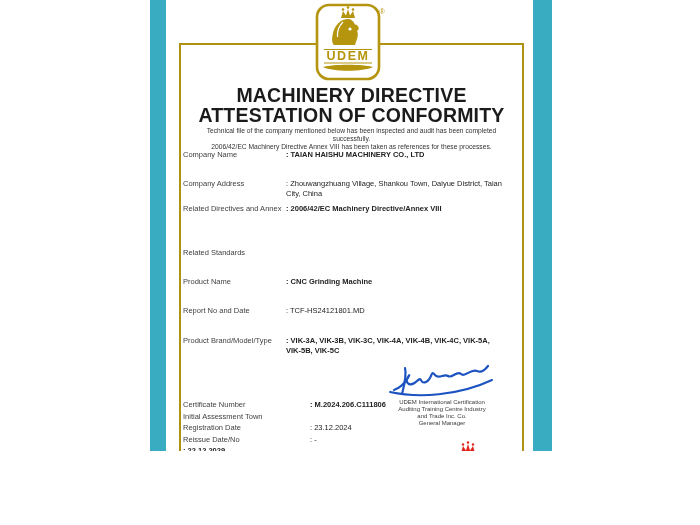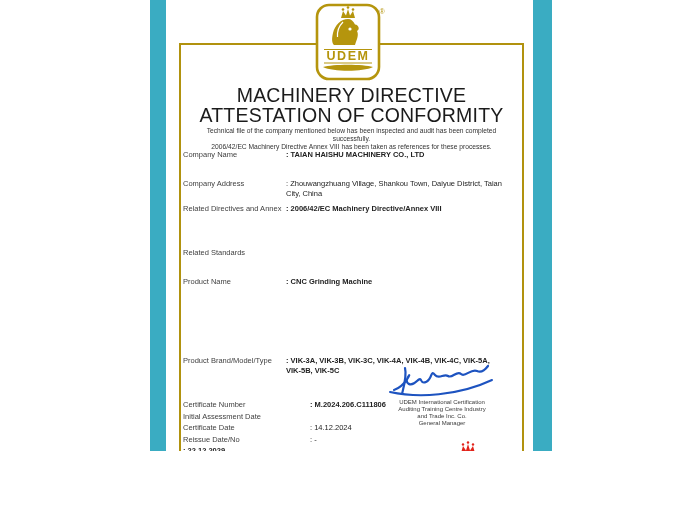--- a/index.html
+++ b/index.html
@@ -10,21 +10,21 @@
   .teal { position:absolute; top:0; height:525px; background:#3aacc2; }
   #teal-left  { left:150px; width:16px; }
   #teal-right { left:533px; width:19px; }
 
   .frame { position:absolute; left:179px; top:43px; width:345px; height:472px;
            border:2px solid #b1920e; background:#fff; }
 
   .gold-logo { position:absolute; left:315px; top:3px; width:72px; height:78px; z-index:3; }
 
   .title { position:absolute; left:179px; top:85px; width:345px; text-align:center;
-           font-weight:400; font-size:19.5px; line-height:20px; color:#1b1b1b; letter-spacing:0.2px; z-index:2; }
+           font-weight:700; font-size:19.5px; line-height:20px; color:#1b1b1b; letter-spacing:0.2px; z-index:2; }
 
   .subtitle { position:absolute; left:189px; top:127px; width:325px; text-align:center;
               font-size:6.7px; line-height:7.8px; color:#333; z-index:2; }
 
   .frow { position:absolute; left:183px; width:338px; display:flex; font-size:7.5px; line-height:9.5px; z-index:2; }
   .frow .lbl { width:103px; flex:none; color:#3f3f3f; }
   .frow .val { flex:1; color:#222; padding-right:4px; }
   .bold { font-weight:700; }
   .gray { color:#555; }
 
@@ -104,21 +104,25 @@
     <span class="lbl">Related Directives and Annex</span>
     <span class="val bold">: 2006/42/EC Machinery Directive/Annex VIII</span>
   </div>
   <div class="frow" style="top:248px">
     <span class="lbl">Related Standards</span>
   </div>
   <div class="frow" style="top:277px">
     <span class="lbl">Product Name</span>
     <span class="val bold">: CNC Grinding Machine</span>
   </div>
-  <div class="frow" style="top:356px">
+  <div class="frow" style="top:306px">
+    <span class="lbl">Report No and Date</span>
+    <span class="val gray">: TCF-HS24121801.MD</span>
+  </div>
+  <div class="frow" style="top:336px">
     <span class="lbl">Product Brand/Model/Type</span>
     <span class="val bold" style="max-width:215px">: VIK-3A, VIK-3B, VIK-3C, VIK-4A, VIK-4B, VIK-4C, VIK-5A, VIK-5B, VIK-5C</span>
   </div>
 
   <div class="sigblock">
     <svg viewBox="0 0 116 36" width="116" height="36">
       <g stroke="#1d53c0" stroke-width="2.2" fill="none" stroke-linecap="round">
         <path d="M18 32 C20 24 23 14 21 6"></path>
         <path d="M10 28 C22 24 28 8 24 15 C20 22 27 25 33 19 C39 13 35 23 42 20 C49 17 46 7 51 13 C55 18 60 11 64 14 C68 17 73 8 77 12 C81 16 87 6 93 9 C97 11 101 8 104 4"></path>
         <path d="M6 30 C34 36 74 34 108 18" stroke-width="2"></path>
@@ -129,25 +133,25 @@
     <div class="sigline">and Trade Inc. Co.</div>
     <div class="sigline">General Manager</div>
   </div>
 
   <div class="certblock">
     <div class="crow">
       <span class="lbl">Certificate Number</span>
       <span class="val bold">: M.2024.206.C111806</span>
     </div>
     <div class="crow">
-      <span class="lbl">Initial Assessment Date</span>
+      <span class="lbl">Initial Assessment Town</span>
     </div>
     <div class="crow">
-      <span class="lbl">Certificate Date</span>
-      <span class="val">: 14.12.2024</span>
+      <span class="lbl">Registration Date</span>
+      <span class="val">: 23.12.2024</span>
     </div>
     <div class="crow">
       <span class="lbl">Reissue Date/No</span>
       <span class="val">: -</span>
     </div>
     <div class="crow">
       <span class="val bold">: 22.12.2029</span>
     </div>
   </div>
 

